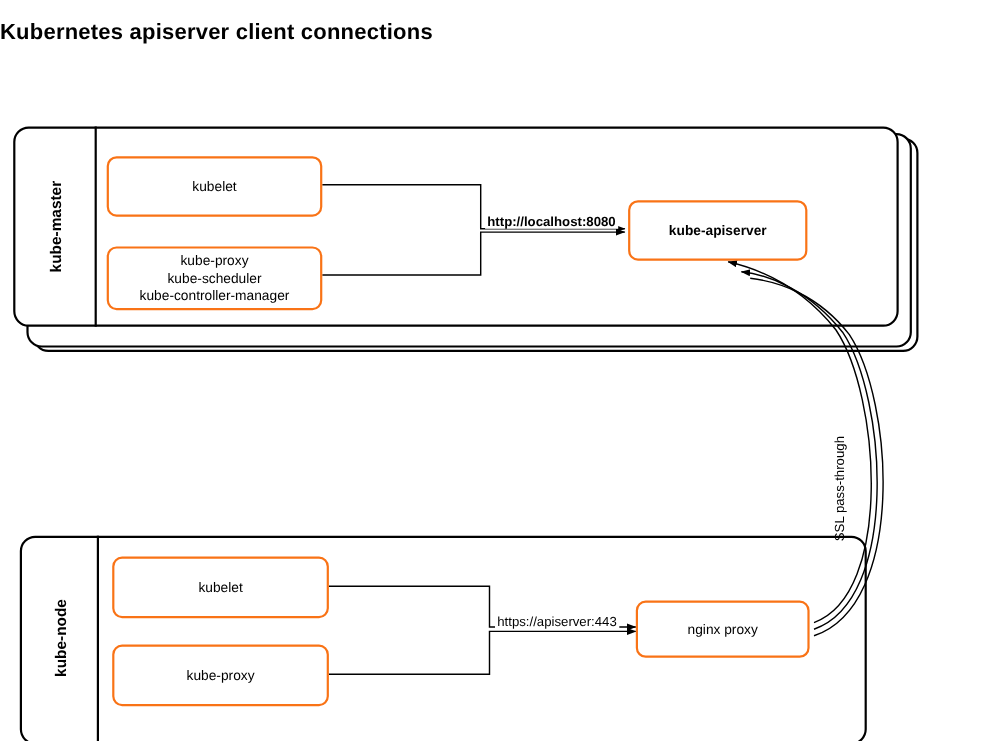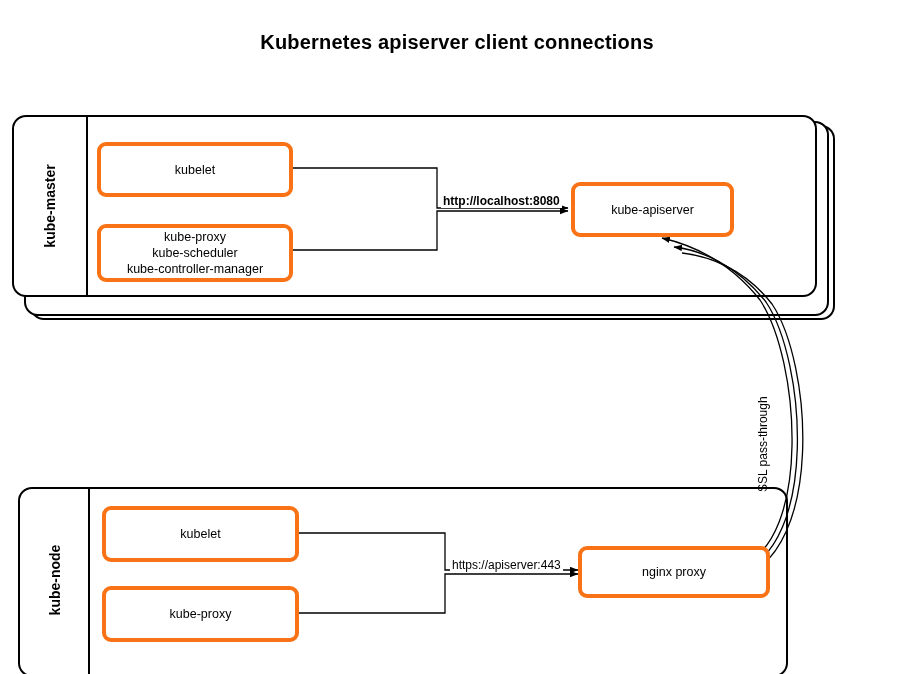--- a/index.html
+++ b/index.html
@@ -13,26 +13,24 @@
     height: 674px;
     background: #ffffff;
     font-family: "Liberation Sans", sans-serif;
     overflow: hidden;
   }
   #title {
     position: absolute;
     left: 0;
     top: 18px;
     width: 914px;
-    text-align: center;
     font-size: 20px;
     font-weight: bold;
     color: #000000;
     letter-spacing: 0.2px;
-    margin-top: 13px;
   }
   .group {
     position: absolute;
     border: 2px solid #000000;
     border-radius: 14px;
     background: #ffffff;
     box-sizing: border-box;
   }
   .group-shadow {
     position: absolute;
@@ -50,21 +48,21 @@
     white-space: nowrap;
     transform-origin: center center;
   }
   .group-divider {
     position: absolute;
     width: 2px;
     background: #000000;
   }
   .node {
     position: absolute;
-    border: 4px solid #f97316;
+    border: 2px solid #f97316;
     border-radius: 9px;
     background: #ffffff;
     box-sizing: border-box;
     display: flex;
     align-items: center;
     justify-content: center;
     text-align: center;
     font-size: 12.5px;
     line-height: 16px;
     color: #000000;
@@ -139,33 +137,33 @@
   <div class="node" style="left:97px; top:142px; width:196px; height:55px;">
     <span>kubelet</span>
   </div>
 
   <div class="node" style="left:97px; top:224px; width:196px; height:58px; flex-direction:column;">
     <span>kube-proxy</span>
     <span>kube-scheduler</span>
     <span>kube-controller-manager</span>
   </div>
 
-  <div class="node" style="left:571px; top:182px; width:163px; height:55px;">
+  <div class="node" style="left:571px; top:182px; width:163px; height:55px;font-weight:bold;">
     <span>kube-apiserver</span>
   </div>
 
   <div class="node" style="left:102px; top:506px; width:197px; height:56px;">
     <span>kubelet</span>
   </div>
 
   <div class="node" style="left:102px; top:586px; width:197px; height:56px;">
     <span>kube-proxy</span>
   </div>
 
-  <div class="node" style="left:578px; top:546px; width:192px; height:52px;">
+  <div class="node" style="left:578px; top:546px; width:158px; height:52px;">
     <span>nginx proxy</span>
   </div>
 
   <div class="edge-label" style="left:441px; top:194px;font-weight:bold;">http://localhost:8080</div>
   <div class="edge-label" style="left:450px; top:558px;">https://apiserver:443</div>
   <div class="vlabel" style="left:756px; top:492px; transform: rotate(-90deg);">SSL pass-through</div>
 
 </div>
 
 </body></html>

